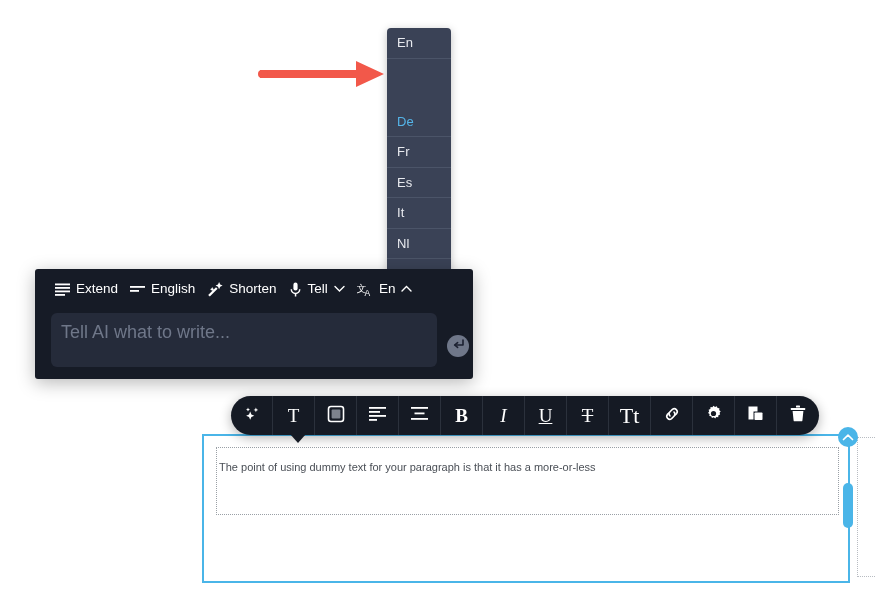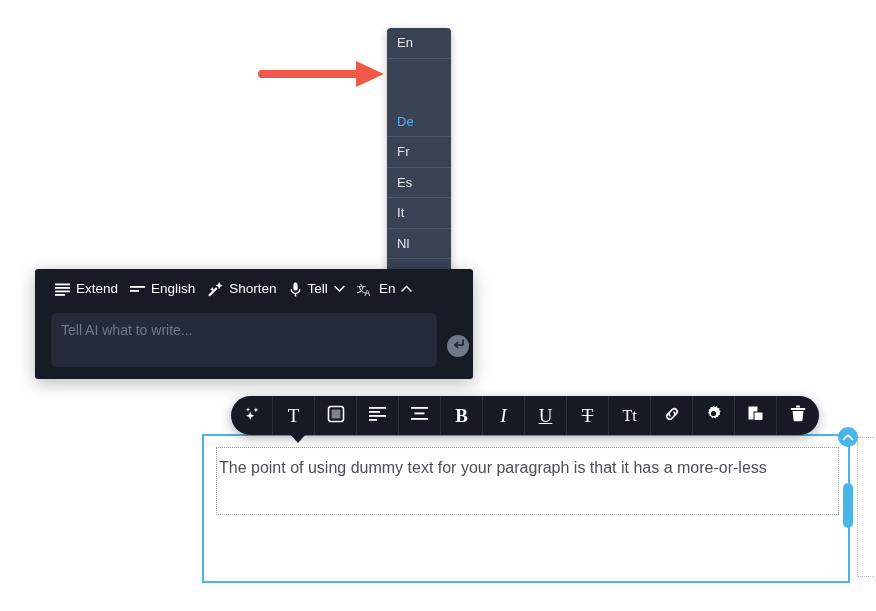--- a/index.html
+++ b/index.html
@@ -96,21 +96,21 @@
     height: 54px;
   }
   #ai-input {
     width: 386px;
     height: 54px;
     background: #252b3a;
     border: none;
     border-radius: 6px;
     color: #3b82f6;
     font-family: "Liberation Sans", sans-serif;
-    font-size: 14px;
+    font-size: 18px;
     padding: 9px 8px 0 10px;
     box-sizing: border-box;
     resize: none;
     outline: none;
   }
   #ai-input::placeholder { color: #6f7789; }
   #ai-submit {
     position: absolute;
     left: 396px;
     top: 22px;
@@ -187,21 +187,21 @@
     border: 1px dotted #9aa0a6;
     box-sizing: border-box;
     z-index: 5;
   }
   #text-body {
     position: absolute;
     left: 219px;
     top: 452px;
     width: 625px;
     font-family: "Liberation Sans", sans-serif;
-    font-size: 16px;
+    font-size: 11px;
     line-height: 31px;
     color: #4a4f56;
     z-index: 6;
     white-space: nowrap;
   }
   #right-dotted {
     position: absolute;
     left: 857px;
     top: 437px;
     width: 28px;
@@ -397,21 +397,21 @@
 
     <div class="fmt-btn">
       <span class="fmt-glyph" style="text-decoration:underline">U</span>
     </div>
 
     <div class="fmt-btn">
       <span class="fmt-glyph" style="text-decoration:line-through">T</span>
     </div>
 
     <div class="fmt-btn">
-      <span class="fmt-glyph" style="font-size:16px">Tt</span>
+      <span class="fmt-glyph" style="font-size:22px">Tt</span>
     </div>
 
     <div class="fmt-btn">
       <span>
         <svg width="18" height="18" viewBox="0 0 18 18">
           <path d="M7 11 a3 3 0 0 1 0-4.2 l2.4-2.4 a3 3 0 0 1 4.2 4.2 l-1.2 1.2" stroke="#fff" stroke-width="1.6" fill="none" stroke-linecap="round"></path>
           <path d="M11 7 a3 3 0 0 1 0 4.2 l-2.4 2.4 a3 3 0 0 1-4.2-4.2 l1.2-1.2" stroke="#fff" stroke-width="1.6" fill="none" stroke-linecap="round"></path>
         </svg>
       </span>
     </div>

